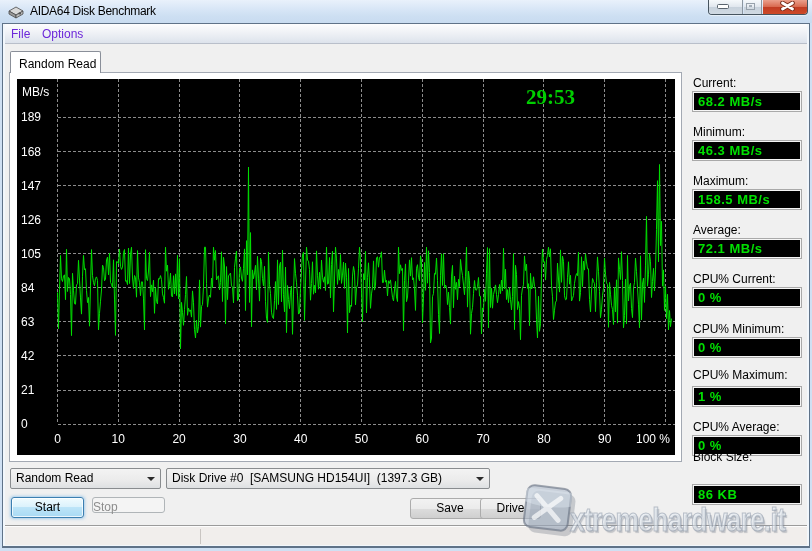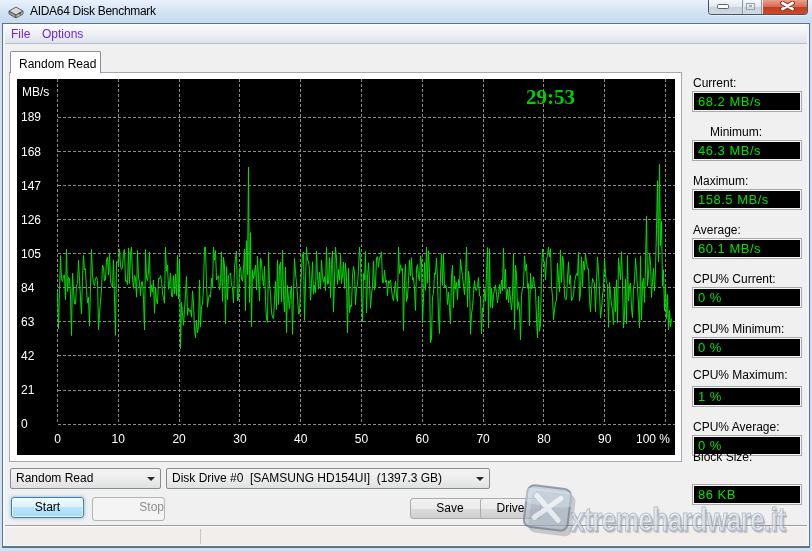--- a/index.html
+++ b/index.html
@@ -8,21 +8,21 @@
 #frame{left:2px;top:23px;width:808px;height:525px;border:1px solid #5f7288;border-bottom-width:2px}
 #inner{left:3px;top:24px;width:806px;height:522px;border:2px solid #f2f7fc;border-top-width:0}
 #client{left:5px;top:24px;width:802px;height:521px;background:#f0f0f0}
 #menubar{left:5px;top:24px;width:802px;height:19px;background:linear-gradient(#fdfdfe,#eceff4 55%,#dde3ec)}
 #menuline{left:5px;top:43px;width:802px;height:1px;background:#b9bfca}
 .mi{top:27px;color:#6d28d9}
 #tab{left:10px;top:51px;width:91px;height:22px;background:#fff;border:1px solid #8a8f99;border-bottom:none;border-radius:2px 2px 0 0}
 #tabtext{left:19px;top:57px}
 #chart{left:17px;top:79px;width:658px;height:376px;background:#000}
 .lab{color:#000}
-.lcd{left:693px;width:108px;height:19px;background:#000;border:1px solid #f5f5f5;box-shadow:0 0 0 1px #a9a9a9;color:#00e000;font-weight:normal;font-size:13px;line-height:17px;padding-left:4px;letter-spacing:0.5px}
+.lcd{left:693px;width:108px;height:19px;background:#000;border:1px solid #f5f5f5;box-shadow:0 0 0 1px #a9a9a9;color:#00e000;font-weight:bold;font-size:13px;line-height:17px;padding-left:4px;letter-spacing:0.5px}
 .btn{height:21px;border:1px solid #acacac;border-radius:3px;background:linear-gradient(#f2f2f2,#ebebeb 50%,#dddddd 50%,#cfcfcf);text-align:center;line-height:19px;color:#000}
 .combo{height:21px;top:468px;border:1px solid #898c8f;border-radius:2px;background:linear-gradient(#f3f3f3,#ebebeb 60%,#dee0e2);line-height:19px;padding-left:5px;color:#000}
 .carrow{position:absolute;right:5px;top:8px;width:0;height:0;border-left:4px solid transparent;border-right:4px solid transparent;border-top:4px solid #2b2b2b}
 #sep1{left:5px;top:525px;width:802px;height:1px;background:#9b9b9b}
 #sep2{left:5px;top:526px;width:802px;height:1px;background:#fdfdfd}
 #status{left:5px;top:527px;width:802px;height:18px;background:#f1eeec}
 #sdiv{left:200px;top:529px;width:1px;height:15px;background:#c9c5c2}
 #wmtext{left:570px;top:500px;font-weight:bold;font-size:34px;letter-spacing:-1px;transform:scaleX(0.78);transform-origin:0 0;color:rgba(230,236,244,0.55);-webkit-text-stroke:1.2px rgba(138,150,166,0.55);text-shadow:2px 2px 1px rgba(108,118,132,0.34)}
 </style></head><body>
 <div class="abs" id="titlebar"></div>
@@ -104,41 +104,41 @@
     <text x="526.9" y="364" class="t" text-anchor="middle">80</text>
     <text x="587.7" y="364" class="t" text-anchor="middle">90</text>
     <text x="636" y="364" class="t" text-anchor="middle">100 %</text>
 <text x="5" y="17" class="t">MB/s</text>
 <text x="509" y="24.5" style="fill:#00cf00;font-family:'Liberation Serif',serif;font-size:21px;font-weight:bold">29:53</text>
 <polyline points="40.5,213.4 41.5,249.6 42.5,210.6 43.5,176.5 44.5,199.8 45.5,202.5 46.5,197.1 47.5,195.8 48.5,220.7 49.5,170.3 50.5,212.5 51.5,198.4 52.5,199.9 53.5,215.4 54.5,256.6 55.5,194.3 56.5,211.2 57.5,224.7 58.5,225.2 59.5,206.0 60.5,204.7 61.5,181.3 62.5,201.1 63.5,218.9 64.5,235.1 65.5,197.2 66.5,176.4 67.5,190.8 68.5,189.7 69.5,211.7 70.5,223.6 71.5,218.5 72.5,247.2 73.5,206.9 74.5,170.6 75.5,196.7 76.5,203.6 77.5,206.8 78.5,199.4 79.5,197.9 80.5,201.5 81.5,250.9 82.5,234.3 83.5,222.2 84.5,211.0 85.5,186.1 86.5,188.4 87.5,201.8 88.5,200.1 89.5,181.0 90.5,178.1 91.5,195.8 92.5,174.0 93.5,203.4 94.5,205.3 95.5,208.5 96.5,180.8 97.5,220.1 98.5,256.4 99.5,182.6 100.5,182.8 101.5,184.7 102.5,170.1 103.5,187.4 104.5,190.4 105.5,188.2 106.5,173.5 107.5,170.5 108.5,202.2 109.5,201.7 110.5,205.6 111.5,169.0 112.5,204.5 113.5,175.1 114.5,168.2 115.5,199.0 116.5,209.4 117.5,196.5 118.5,198.6 119.5,218.2 120.5,171.6 121.5,198.9 122.5,203.3 123.5,216.7 124.5,202.8 125.5,202.9 126.5,219.9 127.5,250.9 128.5,170.7 129.5,199.4 130.5,201.6 131.5,192.0 132.5,173.3 133.5,217.6 134.5,205.9 135.5,212.8 136.5,201.2 137.5,234.3 138.5,208.9 139.5,222.6 140.5,224.9 141.5,199.6 142.5,200.1 143.5,196.6 144.5,200.6 145.5,214.9 146.5,218.4 147.5,224.2 148.5,168.2 149.5,192.2 150.5,186.1 151.5,210.3 152.5,205.3 153.5,194.0 154.5,216.9 155.5,218.0 156.5,196.7 157.5,215.0 158.5,194.9 159.5,216.5 160.5,176.4 161.5,219.9 162.5,179.7 163.5,269.9 164.5,223.4 165.5,233.7 166.5,246.3 167.5,230.5 168.5,215.6 169.5,197.5 170.5,236.3 171.5,229.2 172.5,232.4 173.5,230.9 174.5,238.1 175.5,211.9 176.5,223.8 177.5,250.6 178.5,259.0 179.5,241.1 180.5,253.9 181.5,247.7 182.5,200.9 183.5,248.1 184.5,227.4 185.5,225.4 186.5,207.9 187.5,168.2 188.5,168.2 189.5,204.5 190.5,228.1 191.5,219.2 192.5,216.0 193.5,218.3 194.5,199.1 195.5,208.7 196.5,168.2 197.5,181.2 198.5,171.5 199.5,201.0 200.5,198.2 201.5,196.8 202.5,211.0 203.5,203.6 204.5,172.8 205.5,222.5 206.5,178.3 207.5,187.0 208.5,244.8 209.5,187.6 210.5,220.6 211.5,197.0 212.5,195.3 213.5,194.1 214.5,206.9 215.5,208.2 216.5,223.9 217.5,188.4 218.5,179.2 219.5,172.1 220.5,221.7 221.5,220.5 222.5,190.0 223.5,187.9 224.5,199.0 225.5,202.3 226.5,189.3 227.5,169.9 228.5,231.5 229.5,161.7 230.5,195.8 231.5,88.0 232.5,223.4 233.5,153.6 234.5,247.7 235.5,190.9 236.5,199.7 237.5,193.9 238.5,186.3 239.5,210.9 240.5,177.3 241.5,199.1 242.5,222.1 243.5,179.0 244.5,182.5 245.5,199.6 246.5,207.0 247.5,187.3 248.5,222.3 249.5,239.2 250.5,243.4 251.5,173.2 252.5,205.8 253.5,214.7 254.5,233.2 255.5,238.4 256.5,239.6 257.5,221.6 258.5,202.6 259.5,230.4 260.5,180.9 261.5,225.5 262.5,186.9 263.5,183.2 264.5,222.8 265.5,171.2 266.5,215.8 267.5,232.8 268.5,188.0 269.5,253.6 270.5,206.5 271.5,220.6 272.5,229.7 273.5,213.2 274.5,207.0 275.5,255.3 276.5,215.1 277.5,179.6 278.5,194.3 279.5,203.8 280.5,216.2 281.5,235.1 282.5,234.0 283.5,209.2 284.5,191.5 285.5,176.1 286.5,173.2 287.5,241.3 288.5,203.9 289.5,168.2 290.5,181.0 291.5,182.2 292.5,190.4 293.5,221.2 294.5,204.6 295.5,182.8 296.5,215.2 297.5,206.3 298.5,213.9 299.5,171.9 300.5,196.8 301.5,210.2 302.5,193.3 303.5,210.1 304.5,181.1 305.5,198.3 306.5,203.2 307.5,197.8 308.5,211.5 309.5,168.2 310.5,205.2 311.5,204.5 312.5,178.5 313.5,219.0 314.5,185.5 315.5,172.1 316.5,232.8 317.5,201.0 318.5,168.2 319.5,179.9 320.5,205.4 321.5,190.5 322.5,201.2 323.5,175.5 324.5,204.4 325.5,196.1 326.5,183.0 327.5,209.4 328.5,184.1 329.5,198.2 330.5,253.9 331.5,189.5 332.5,233.6 333.5,226.3 334.5,227.4 335.5,197.1 336.5,187.5 337.5,193.1 338.5,225.8 339.5,208.9 340.5,205.9 341.5,189.7 342.5,168.2 343.5,182.4 344.5,212.7 345.5,242.8 346.5,194.7 347.5,200.9 348.5,172.4 349.5,233.9 350.5,198.3 351.5,183.8 352.5,203.1 353.5,229.3 354.5,214.9 355.5,208.1 356.5,181.9 357.5,211.1 358.5,206.1 359.5,178.7 360.5,177.8 361.5,188.2 362.5,178.4 363.5,178.2 364.5,172.8 365.5,203.6 366.5,203.4 367.5,191.1 368.5,203.2 369.5,201.4 370.5,216.9 371.5,201.8 372.5,204.3 373.5,200.9 374.5,210.0 375.5,218.4 376.5,221.9 377.5,211.0 378.5,202.4 379.5,217.9 380.5,222.5 381.5,168.2 382.5,194.6 383.5,185.8 384.5,191.4 385.5,189.5 386.5,251.7 387.5,201.7 388.5,184.9 389.5,222.7 390.5,218.0 391.5,201.2 392.5,180.9 393.5,197.1 394.5,178.7 395.5,200.8 396.5,198.8 397.5,210.0 398.5,231.4 399.5,189.2 400.5,185.7 401.5,198.3 402.5,201.8 403.5,176.8 404.5,182.3 405.5,244.0 406.5,219.2 407.5,183.5 408.5,211.3 409.5,168.2 410.5,204.2 411.5,171.8 412.5,193.6 413.5,263.9 414.5,259.0 415.5,217.7 416.5,214.4 417.5,194.3 418.5,195.2 419.5,179.0 420.5,201.4 421.5,235.4 422.5,254.5 423.5,196.2 424.5,174.8 425.5,206.4 426.5,174.8 427.5,209.2 428.5,206.0 429.5,208.3 430.5,225.6 431.5,213.1 432.5,228.3 433.5,245.1 434.5,197.1 435.5,186.4 436.5,228.7 437.5,197.1 438.5,210.3 439.5,203.4 440.5,220.7 441.5,200.3 442.5,207.6 443.5,180.4 444.5,190.0 445.5,196.5 446.5,206.1 447.5,215.7 448.5,197.2 449.5,168.2 450.5,228.1 451.5,192.1 452.5,201.8 453.5,255.2 454.5,234.5 455.5,228.7 456.5,214.5 457.5,201.5 458.5,210.8 459.5,211.2 460.5,207.7 461.5,198.5 462.5,217.0 463.5,217.2 464.5,255.0 465.5,228.9 466.5,230.6 467.5,210.4 468.5,222.3 469.5,194.3 470.5,168.6 471.5,248.9 472.5,169.7 473.5,228.5 474.5,209.3 475.5,229.2 476.5,215.6 477.5,211.1 478.5,205.9 479.5,215.4 480.5,223.7 481.5,215.7 482.5,205.5 483.5,214.6 484.5,201.0 485.5,211.8 486.5,169.3 487.5,209.8 488.5,190.2 489.5,220.5 490.5,210.7 491.5,223.6 492.5,208.6 493.5,220.4 494.5,230.9 495.5,217.6 496.5,174.6 497.5,250.6 498.5,186.3 499.5,195.6 500.5,230.5 501.5,222.6 502.5,229.3 503.5,260.7 504.5,216.3 505.5,209.1 506.5,205.8 507.5,176.9 508.5,191.5 509.5,185.2 510.5,209.4 511.5,204.7 512.5,246.7 513.5,194.3 514.5,210.0 515.5,208.2 516.5,197.8 517.5,207.4 518.5,210.5 519.5,240.7 520.5,259.0 521.5,217.3 522.5,252.3 523.5,244.8 524.5,194.3 525.5,170.0 526.5,183.1 527.5,182.7 528.5,201.1 529.5,180.2 530.5,176.4 531.5,168.2 532.5,178.0 533.5,169.8 534.5,206.8 535.5,217.8 536.5,240.5 537.5,231.2 538.5,223.1 539.5,221.8 540.5,184.1 541.5,200.0 542.5,213.1 543.5,170.9 544.5,203.3 545.5,177.1 546.5,182.3 547.5,216.8 548.5,220.8 549.5,220.2 550.5,198.2 551.5,182.8 552.5,205.2 553.5,196.3 554.5,222.0 555.5,219.5 556.5,216.4 557.5,204.3 558.5,198.0 559.5,194.6 560.5,196.7 561.5,173.4 562.5,222.1 563.5,213.7 564.5,177.8 565.5,207.6 566.5,182.0 567.5,191.1 568.5,174.8 569.5,182.9 570.5,189.9 571.5,189.8 572.5,220.4 573.5,233.0 574.5,212.0 575.5,199.5 576.5,202.3 577.5,204.7 578.5,232.6 579.5,203.8 580.5,177.9 581.5,192.3 582.5,212.4 583.5,238.7 584.5,230.6 585.5,216.7 586.5,209.3 587.5,179.0 588.5,195.2 589.5,203.9 590.5,205.6 591.5,248.3 592.5,203.4 593.5,215.2 594.5,226.3 595.5,230.5 596.5,245.5 597.5,208.4 598.5,232.9 599.5,200.8 600.5,244.1 601.5,178.9 602.5,190.4 603.5,200.5 604.5,172.7 605.5,201.6 606.5,248.8 607.5,236.7 608.5,200.2 609.5,244.8 610.5,176.5 611.5,221.9 612.5,207.2 613.5,204.2 614.5,229.4 615.5,238.6 616.5,208.9 617.5,203.4 618.5,179.1 619.5,192.7 620.5,208.4 621.5,225.8 622.5,248.8 623.5,176.8 624.5,240.9 625.5,205.1 626.5,199.0 627.5,223.4 628.5,186.1 629.5,137.4 630.5,207.2 631.5,195.8 632.5,174.7 633.5,182.8 634.5,218.5 635.5,202.3 636.5,189.3 637.5,212.0 638.5,190.9 639.5,150.4 640.5,101.7 641.5,182.8 642.5,85.5 643.5,166.6 644.5,142.3 645.5,207.2 646.5,190.9 647.5,231.5 648.5,207.2 649.5,239.6 650.5,215.3 651.5,250.9 652.5,231.5 653.5,247.7 654.5,239.6" fill="none" stroke="#00e000" stroke-width="1"></polyline>
 </svg>
 
 <div class="abs lab" style="left:693px;top:76px">Current:</div>
 <div class="abs lcd" style="top:92px">68.2 MB/s</div>
-<div class="abs lab" style="left:710px;top:125px">Minimum:</div>
+<div class="abs lab" style="left:693px;top:125px">Minimum:</div>
 <div class="abs lcd" style="top:141px">46.3 MB/s</div>
 <div class="abs lab" style="left:693px;top:174px">Maximum:</div>
 <div class="abs lcd" style="top:190px">158.5 MB/s</div>
 <div class="abs lab" style="left:693px;top:223px">Average:</div>
-<div class="abs lcd" style="top:239px">60.1 MB/s</div>
+<div class="abs lcd" style="top:239px">72.1 MB/s</div>
 <div class="abs lab" style="left:693px;top:272px">CPU% Current:</div>
 <div class="abs lcd" style="top:288px">0 %</div>
 <div class="abs lab" style="left:693px;top:322px">CPU% Minimum:</div>
 <div class="abs lcd" style="top:338px">0 %</div>
 <div class="abs lab" style="left:693px;top:368px">CPU% Maximum:</div>
 <div class="abs lcd" style="top:387px">1 %</div>
 <div class="abs lab" style="left:693px;top:420px">CPU% Average:</div>
 <div class="abs lcd" style="top:436px">0 %</div>
 <div class="abs lab" style="left:693px;top:450px">Block Size:</div>
 <div class="abs lcd" style="top:485px">86 KB</div>
 
 <div class="abs combo" style="left:10px;width:151px">Random Read<div class="carrow"></div></div>
 <div class="abs combo" style="left:166px;width:324px">Disk Drive #0&nbsp; [SAMSUNG HD154UI]&nbsp; (1397.3 GB)<div class="carrow"></div></div>
 <div class="abs" style="left:11px;top:497px;width:73px;height:21px;border:1px solid #3c7fb1;border-radius:3px;background:linear-gradient(#f0fbfe,#dcf2fc 45%,#bce4f8 50%,#a9daf4);box-shadow:inset 0 0 0 1px rgba(255,255,255,0.75), 0 0 3px 1px rgba(108,176,230,0.55);text-align:center;line-height:19px">Start</div>
-<div class="abs" style="left:92px;top:497px;width:73px;height:24px;border:1px solid #b0b5b8;border-radius:3px;background:#f4f4f4;text-align:right;line-height:19px;color:#8d8d8d">Stop</div>
+<div class="abs" style="left:92px;top:497px;width:73px;height:16px;border:1px solid #b0b5b8;border-radius:3px;background:#f4f4f4;text-align:left;line-height:19px;color:#8d8d8d">Stop</div>
 <div class="abs btn" style="left:410px;top:498px;width:80px">Save</div>
 <div class="abs btn" style="left:480px;top:498px;width:61px">Drive</div>
 <div class="abs" id="sep1"></div>
 <div class="abs" id="sep2"></div>
 <div class="abs" id="status"></div>
 <div class="abs" id="sdiv"></div>
 
 <svg class="abs" style="left:518px;top:484px" width="64" height="62" viewBox="0 0 64 62">
  <g transform="rotate(7 30 28)">
   <rect x="12" y="8" width="44" height="42" rx="7" fill="rgba(90,100,115,0.28)"></rect>

